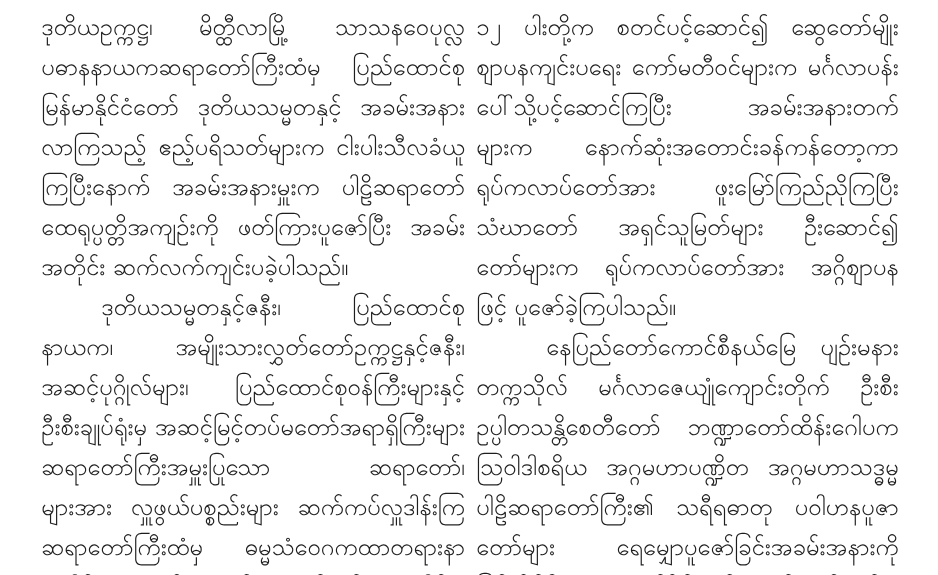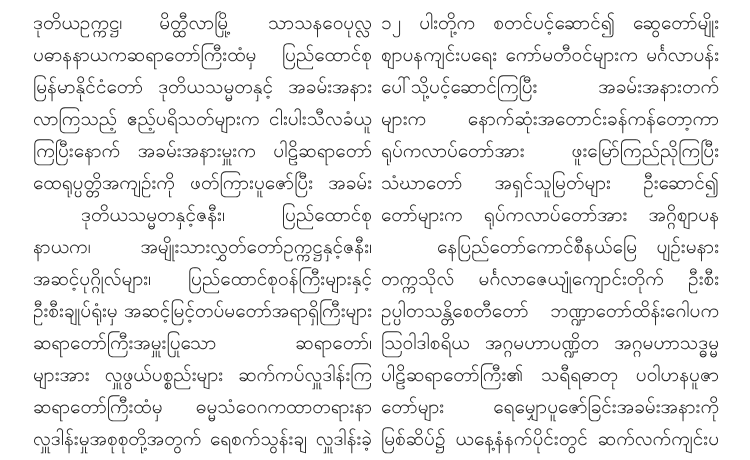--- a/index.html
+++ b/index.html
@@ -50,20 +50,21 @@
 <div class="page">
 
   <div class="col left">
     <div class="para">
       <div class="line">ဒုတိယဥက္ကဋ္ဌ၊ မိတ္ထီလာမြို့ သာသနဝေပုလ္လကျောင်းတိုက်</div>
       <div class="line">ပဓာနနာယကဆရာတော်ကြီးထံမှ ပြည်ထောင်စုသမ္မတ</div>
       <div class="line">မြန်မာနိုင်ငံတော် ဒုတိယသမ္မတနှင့် အခမ်းအနားတက်ရောက်</div>
       <div class="line">လာကြသည့် ဧည့်ပရိသတ်များက ငါးပါးသီလခံယူဆောက်တည်</div>
       <div class="line">ကြပြီးနောက် အခမ်းအနားမှူးက ပါဠိဆရာတော်ဘုရားကြီး၏</div>
       <div class="line">ထေရုပ္ပတ္တိအကျဉ်းကို ဖတ်ကြားပူဇော်ပြီး အခမ်းနားအစီအစဉ်</div>
+      <div class="line short">အတိုင်း ဆက်လက်ကျင်းပခဲ့ပါသည်။</div>
     </div>
     <div class="para">
       <div class="line indent">ဒုတိယသမ္မတနှင့်ဇနီး၊ ပြည်ထောင်စုလွှတ်တော်</div>
       <div class="line">နာယက၊ အမျိုးသားလွှတ်တော်ဥက္ကဋ္ဌနှင့်ဇနီး၊ ပြည်ထောင်စု</div>
       <div class="line">အဆင့်ပုဂ္ဂိုလ်များ၊ ပြည်ထောင်စုဝန်ကြီးများနှင့် ကာကွယ်ရေး</div>
       <div class="line">ဦးစီးချုပ်ရုံးမှ အဆင့်မြင့်တပ်မတော်အရာရှိကြီးများက မစိုးရိမ်</div>
       <div class="line">ဆရာတော်ကြီးအမှူးပြုသော ဆရာတော်၊ သံဃာတော်</div>
       <div class="line">များအား လှူဖွယ်ပစ္စည်းများ ဆက်ကပ်လှူဒါန်းကြပြီး မစိုးရိမ်</div>
       <div class="line">ဆရာတော်ကြီးထံမှ ဓမ္မသံဝေဂကထာတရားနာကြား၍</div>
       <div class="line">လှူဒါန်းမှုအစုစုတို့အတွက် ရေစက်သွန်းချ လှူဒါန်းခဲ့ကြပါသည်</div>
@@ -72,20 +73,21 @@
 
   <div class="col right">
     <div class="para">
       <div class="line">၁၂ ပါးတို့က စတင်ပင့်ဆောင်၍ ဆွေတော်မျိုးတော်များနှင့်</div>
       <div class="line">စျာပနကျင်းပရေး ကော်မတီဝင်များက မင်္ဂလာပန်းရထား</div>
       <div class="line">ပေါ်သို့ပင့်ဆောင်ကြပြီး အခမ်းအနားတက်ရောက်လာသူ</div>
       <div class="line">များက နောက်ဆုံးအတောင်းခန်ကန်တော့ကာ ဆရာတော်ကြီး၏</div>
       <div class="line">ရုပ်ကလာပ်တော်အား ဖူးမြော်ကြည်ညိုကြပြီးနောက်</div>
       <div class="line">သံဃာတော် အရှင်သူမြတ်များ ဦးဆောင်၍ တပည့်သံဃာ</div>
       <div class="line">တော်များက ရုပ်ကလာပ်တော်အား အဂ္ဂိစျာပနတေဇောဓာတ်</div>
+      <div class="line short">ဖြင့် ပူဇော်ခဲ့ကြပါသည်။</div>
     </div>
     <div class="para">
       <div class="line indent">နေပြည်တော်ကောင်စီနယ်မြေ ပျဉ်းမနားမြို့ ပါဠိ</div>
       <div class="line">တက္ကသိုလ် မင်္ဂလာဇေယျုံကျောင်းတိုက် ဦးစီးပဓာနနာယက</div>
       <div class="line">ဥပ္ပါတသန္တိစေတီတော် ဘဏ္ဍာတော်ထိန်းဂေါပကအဖွဲ့</div>
       <div class="line">ဩဝါဒါစရိယ အဂ္ဂမဟာပဏ္ဍိတ အဂ္ဂမဟာသဒ္ဓမ္မဇောတိကဓဇ</div>
       <div class="line">ပါဠိဆရာတော်ကြီး၏ သရီရဓာတု ပဝါဟနပူဇာဓာတ်ပြာ</div>
       <div class="line">တော်များ ရေမျှောပူဇော်ခြင်းအခမ်းအနားကို ပေါင်းလောင်း</div>
       <div class="line">မြစ်ဆိပ်၌ ယနေ့နံနက်ပိုင်းတွင် ဆက်လက်ကျင်းပခဲ့ပါသည်</div>
     </div>

